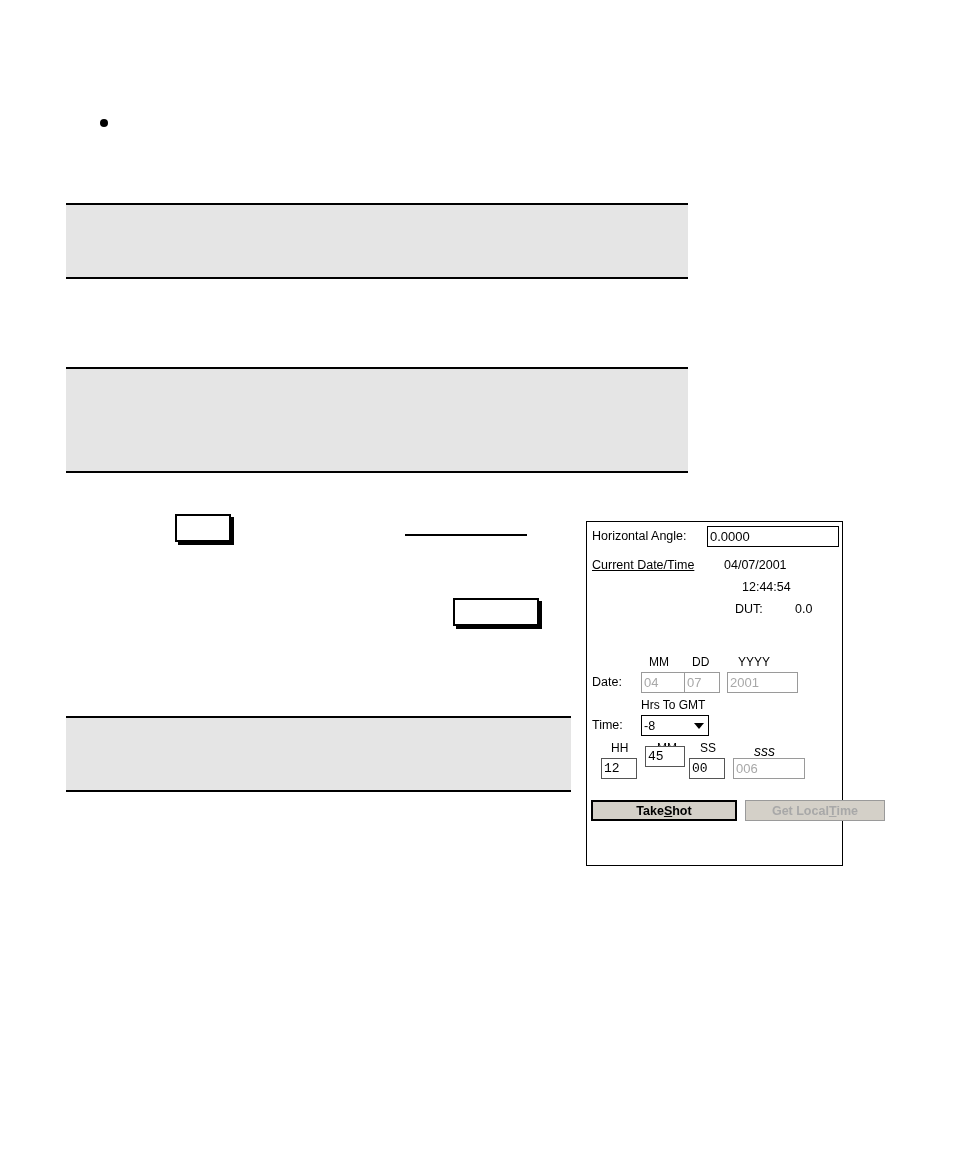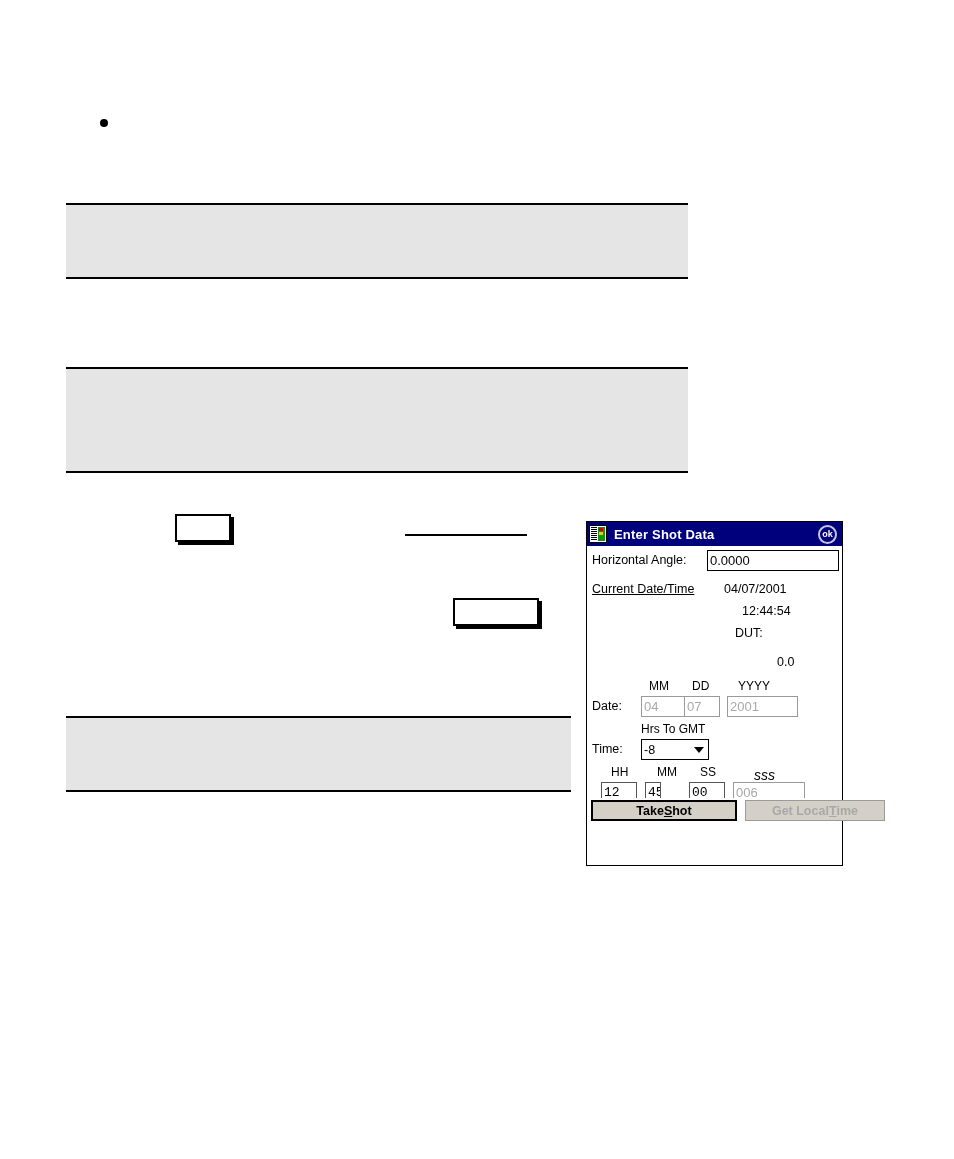--- a/index.html
+++ b/index.html
@@ -319,42 +319,31 @@
 <div class="doc-underline" style="left:405px; top:534px; width:122px;"></div>
 
 <div class="doc-box" style="left:453px; top:598px; width:82px; height:24px;"></div>
 
 <div class="doc-rule" style="left:66px; top:716px; width:505px;"></div>
 <div class="doc-shade" style="left:66px; top:718px; width:505px; height:72px;"></div>
 <div class="doc-rule" style="left:66px; top:790px; width:505px;"></div>
 
 <div id="pda-window">
 
-  <div class="titlebar">
-    <div class="title-icon">
-      <div class="bk-left"></div>
-      <div class="bk-right"></div>
-      <div class="d1"></div>
-        <div class="d2"></div>
-        <div class="d3"></div>
-    </div>
-    <div class="title-text">Enter Shot Data</div>
-    <div class="ok-button">ok</div>
-  </div>
 
   <div class="client">
 
     <div class="lbl" style="left:5px; top:7px;">Horizontal Angle:</div>
     <div class="field" style="left:120px; top:4px; width:132px; height:21px;">0.0000</div>
 
     <div class="lbl" style="left:5px; top:36px;text-decoration:underline;">Current Date/Time</div>
     <div class="lbl" style="left:137px; top:36px;">04/07/2001</div>
     <div class="lbl" style="left:155px; top:58px;">12:44:54</div>
     <div class="lbl" style="left:148px; top:80px;">DUT:</div>
-    <div class="lbl" style="left:190px; top:80px;margin-top:29px;">0.0</div>
+    <div class="lbl" style="left:208px; top:80px;">0.0</div>
 
     <div class="lbl" style="left:5px; top:153px;">Date:</div>
     <div class="lbl-sm" style="left:62px; top:133px;">MM</div>
     <div class="lbl-sm" style="left:105px; top:133px;">DD</div>
     <div class="lbl-sm" style="left:151px; top:133px;">YYYY</div>
     <div class="field disabled-light" style="left:54px; top:150px; width:52px; height:21px;">04</div>
     <div class="field disabled-light" style="left:97px; top:150px; width:36px; height:21px;">07</div>
     <div class="field disabled-light" style="left:140px; top:150px; width:71px; height:21px;">2001</div>
 
     <div class="lbl" style="left:5px; top:196px;">Time:</div>
@@ -362,21 +351,21 @@
     <div class="combo" style="left:54px; top:193px; width:68px; height:21px;">
       <span>-8</span>
       <span class="arrow"></span>
     </div>
 
     <div class="lbl-sm" style="left:24px; top:219px;">HH</div>
     <div class="lbl-sm" style="left:70px; top:219px;">MM</div>
     <div class="lbl-sm" style="left:113px; top:219px;">SS</div>
     <div class="lbl-sm" style="left:167px; top:221px; font-style:italic; font-size:14px;">sss</div>
     <div class="field disabled" style="left:14px; top:236px; width:36px; height:21px;">12</div>
-    <div class="field disabled" style="left:58px; top:236px; width:16px; height:21px;">45</div>
+    <div class="field disabled" style="left:58px; top:224px; width:40px; height:21px;">45</div>
     <div class="field disabled" style="left:102px; top:236px; width:36px; height:21px;">00</div>
     <div class="field disabled-light" style="left:146px; top:236px; width:72px; height:21px;">006</div>
   </div>
 
   <div class="btnbar">
     <div class="btn btn-default" style="left:4px; width:146px;">
       <span>Take </span>
         <u>S</u>
         <span>hot</span>
     </div>

